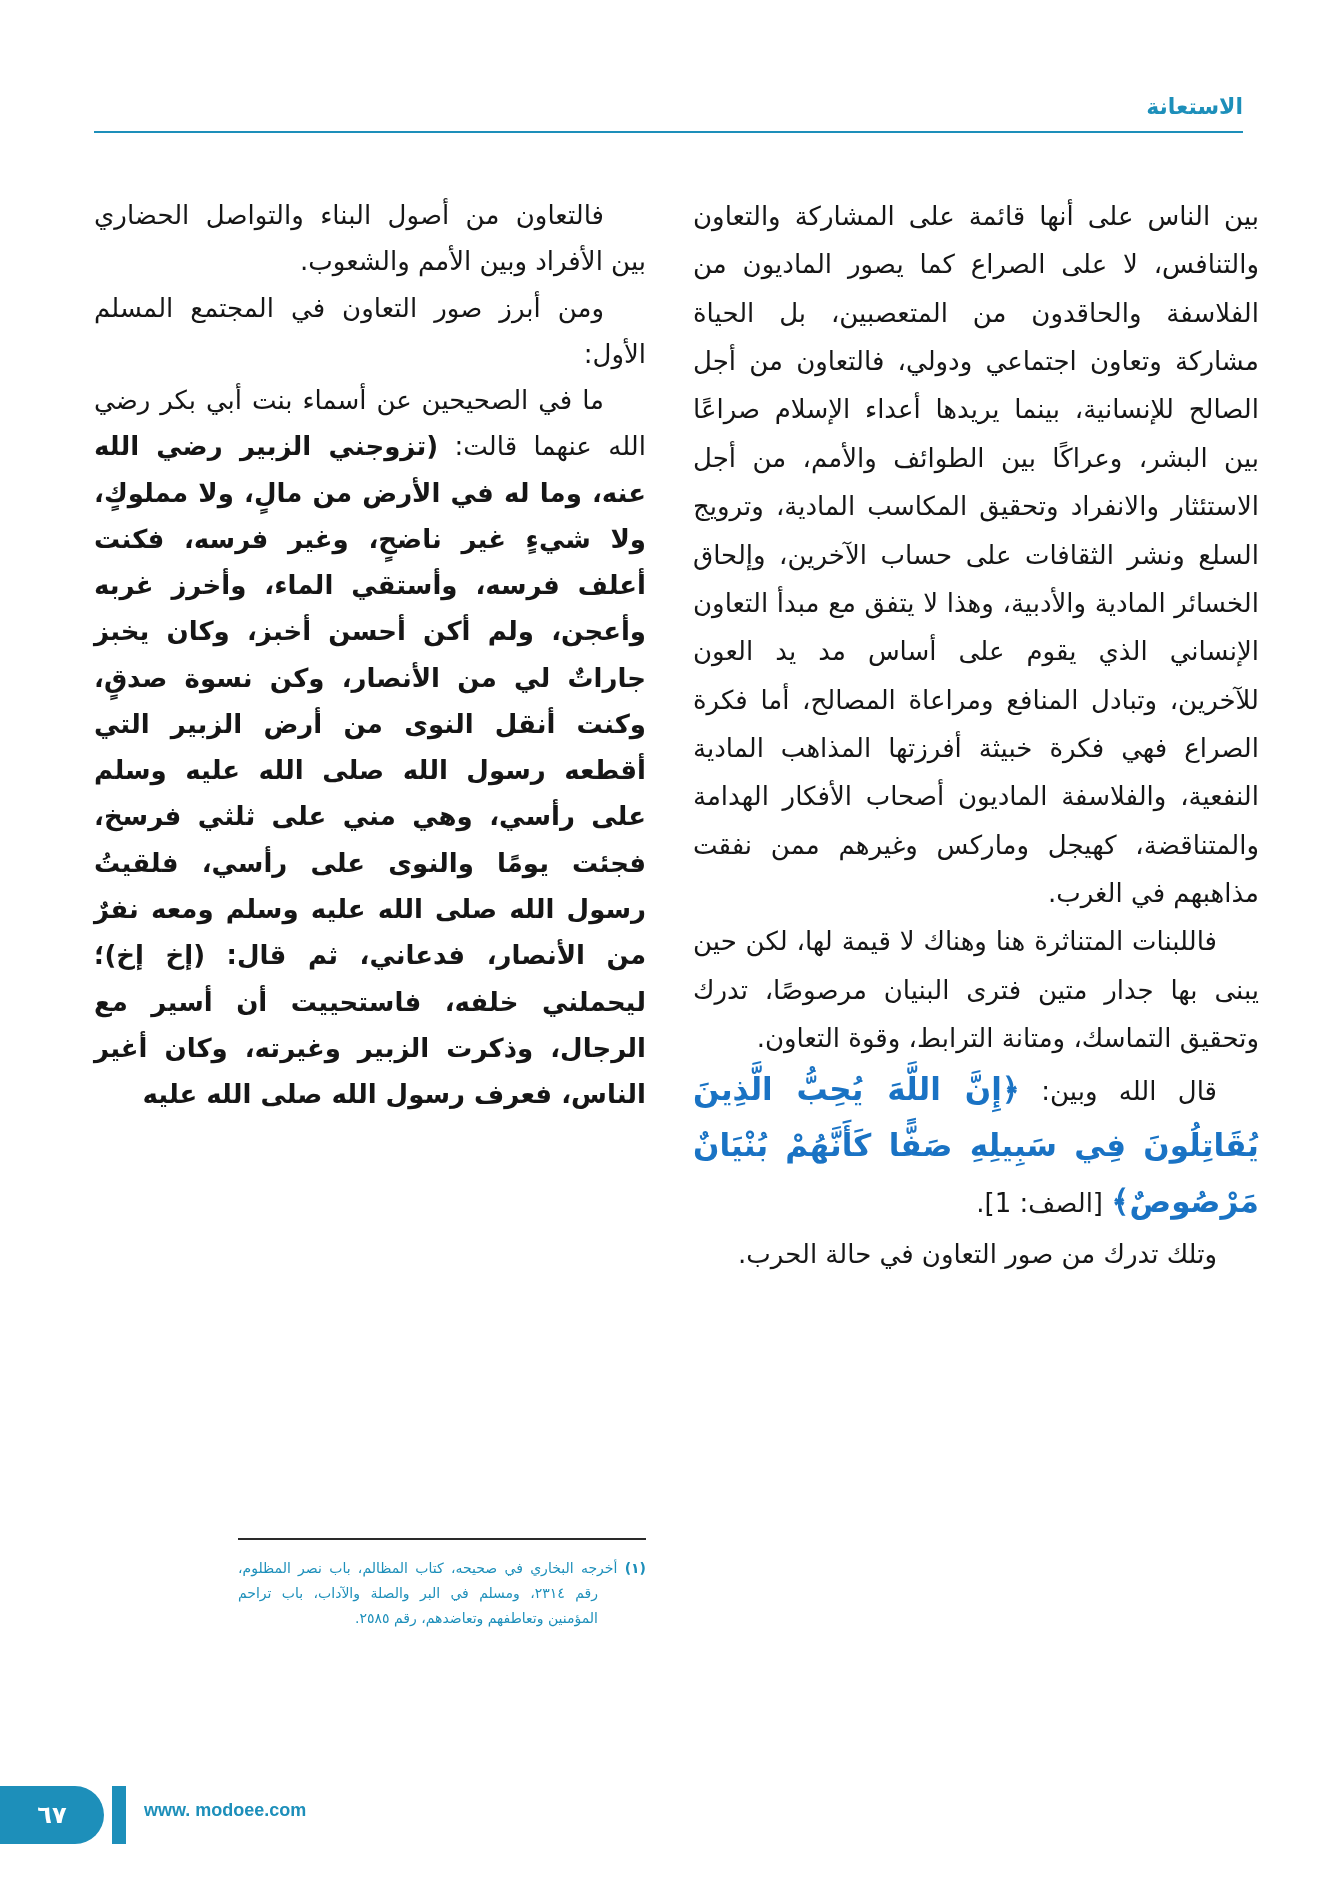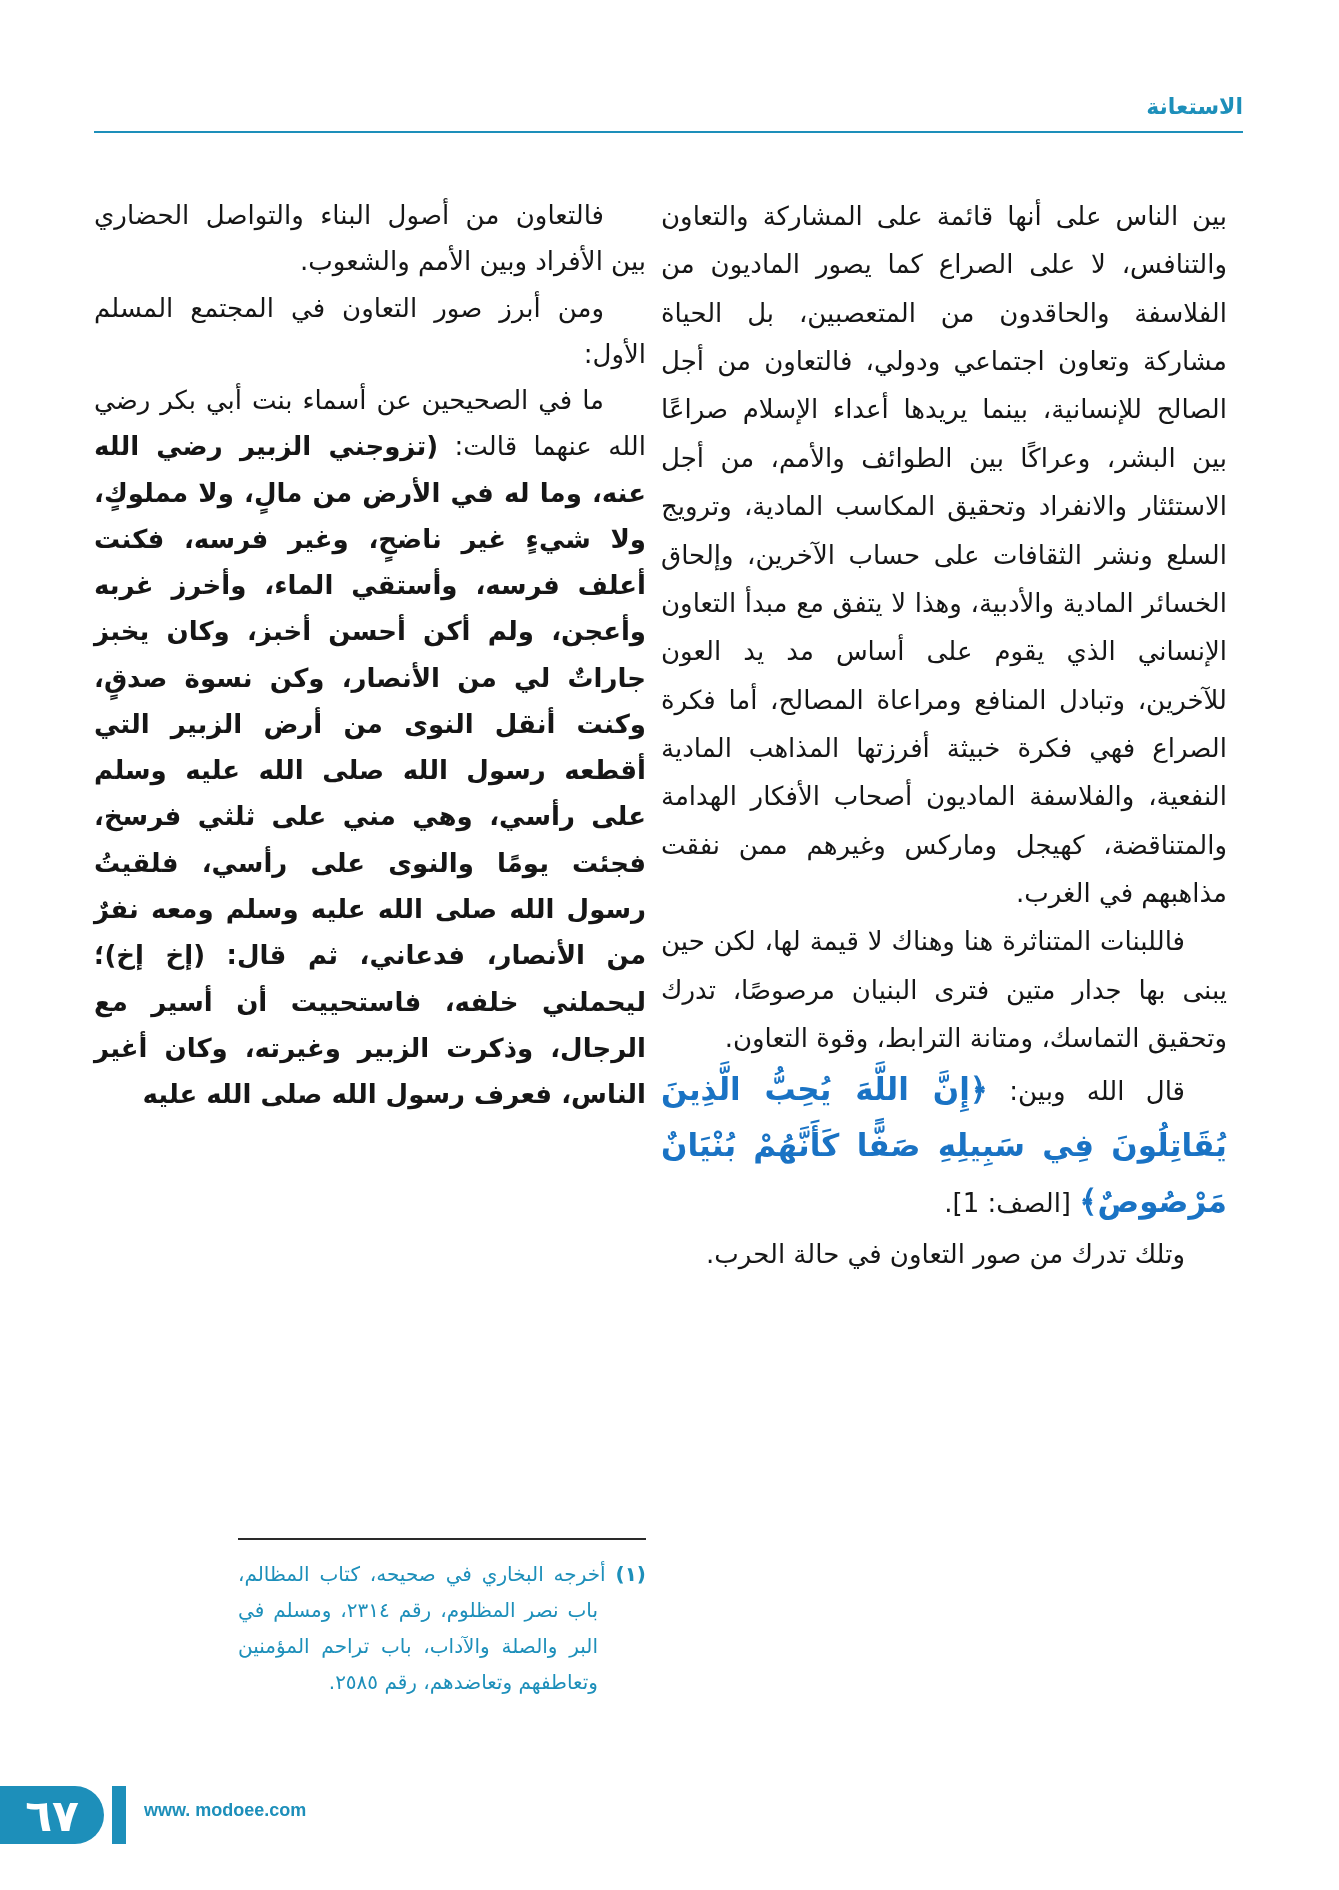--- a/index.html
+++ b/index.html
@@ -15,40 +15,40 @@
     direction:rtl;color:var(--ink);
   }
   
   .header{position:absolute;top:94px;right:96px;left:94px;}
   .header h1{font-size:22px;font-weight:700;color:var(--accent);margin:0 0 12px 0;}
   .header .rule{height:2px;background:var(--accent);}
   
   .col{position:absolute;top:192px;font-size:26px;line-height:1.78;text-align:justify;}
   .col p{margin:0;text-indent:42px;}
   .col p.no-indent{text-indent:0;}
-  .col-right{right:112px;width:566px;line-height:1.86;}
+  .col-right{right:80px;width:566px;line-height:1.86;}
   .col-left{left:94px;width:552px;}
   .bold{font-weight:700;}
   sup.fn-marker{font-size:16px;line-height:0;vertical-align:super;font-weight:700;}
   .verse{color:var(--verse);font-weight:700;font-size:31px;line-height:1.8;}
   .verse-ref{color:var(--ink);}
   
   .footnote{position:absolute;left:94px;top:1538px;width:552px;}
   .footnote-box{width:408px;} 
   .fn-rule{height:2px;background:#2a2a2a;margin-bottom:16px;}
   .fn-text{
-    color:var(--accent);font-size:20px;line-height:1.8;text-align:justify;
+    color:var(--accent);font-size:14px;line-height:1.8;text-align:justify;
     padding-right:48px;text-indent:-48px;
   }
   
   .page-badge{
     position:absolute;left:0;top:1786px;width:104px;height:58px;
     background:var(--accent);border-radius:0 29px 29px 0;
     color:#ffffff;display:flex;align-items:center;justify-content:center;
-    font-size:44px;font-weight:700;
+    font-size:24px;font-weight:700;
   }
   .badge-tick{position:absolute;left:112px;top:1786px;width:14px;height:58px;background:var(--accent);}
   .website{
     position:absolute;left:144px;top:1800px;color:var(--accent);
     font-weight:700;font-size:18px;direction:ltr;
     font-family:"Liberation Sans","DejaVu Sans",sans-serif;
   }
 </style>
 </head>
 <body>

